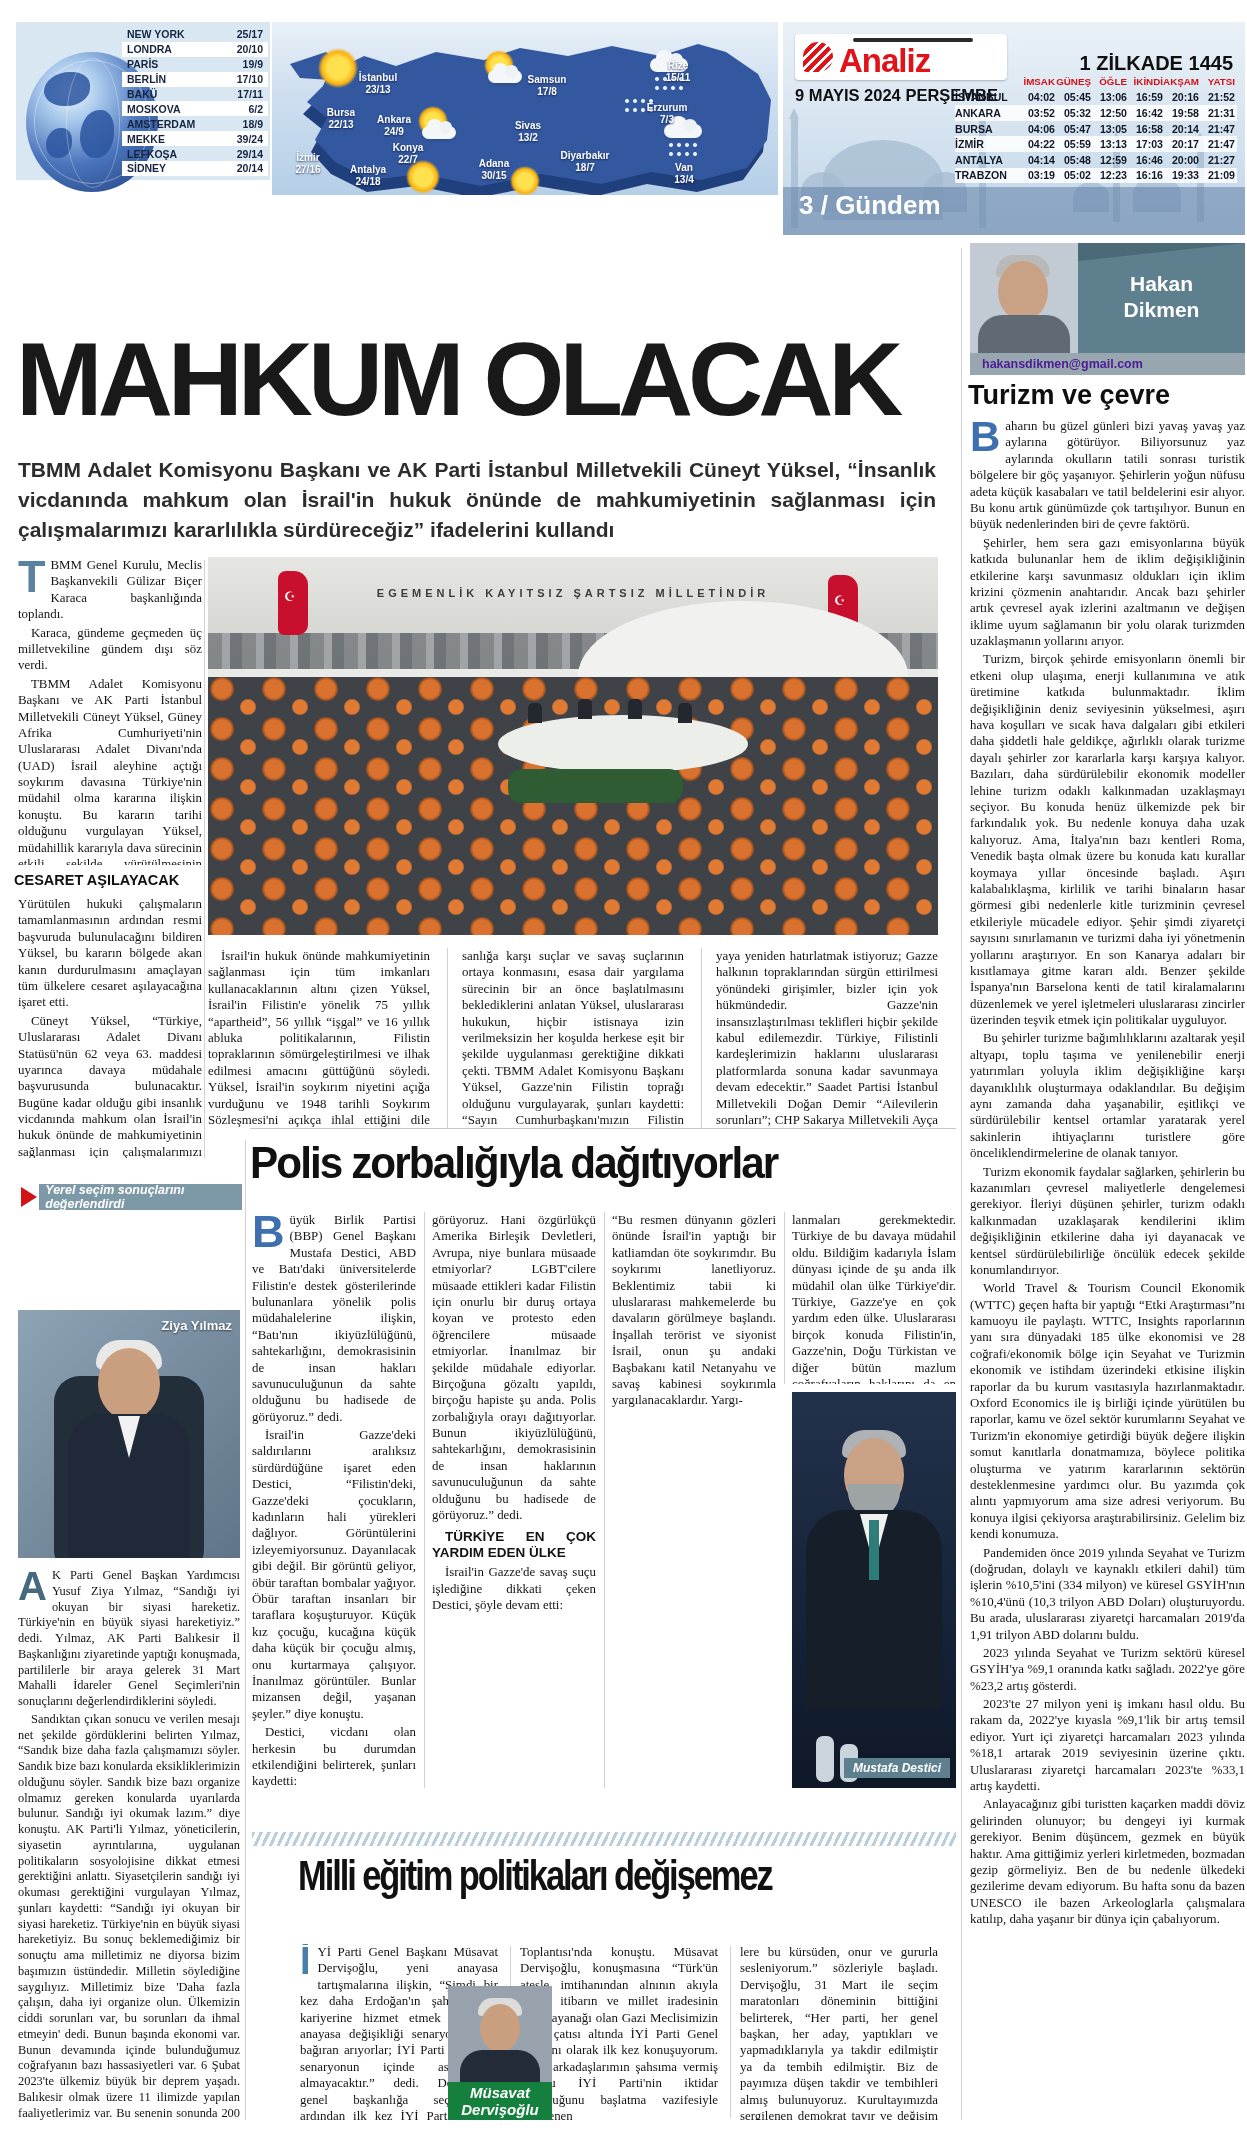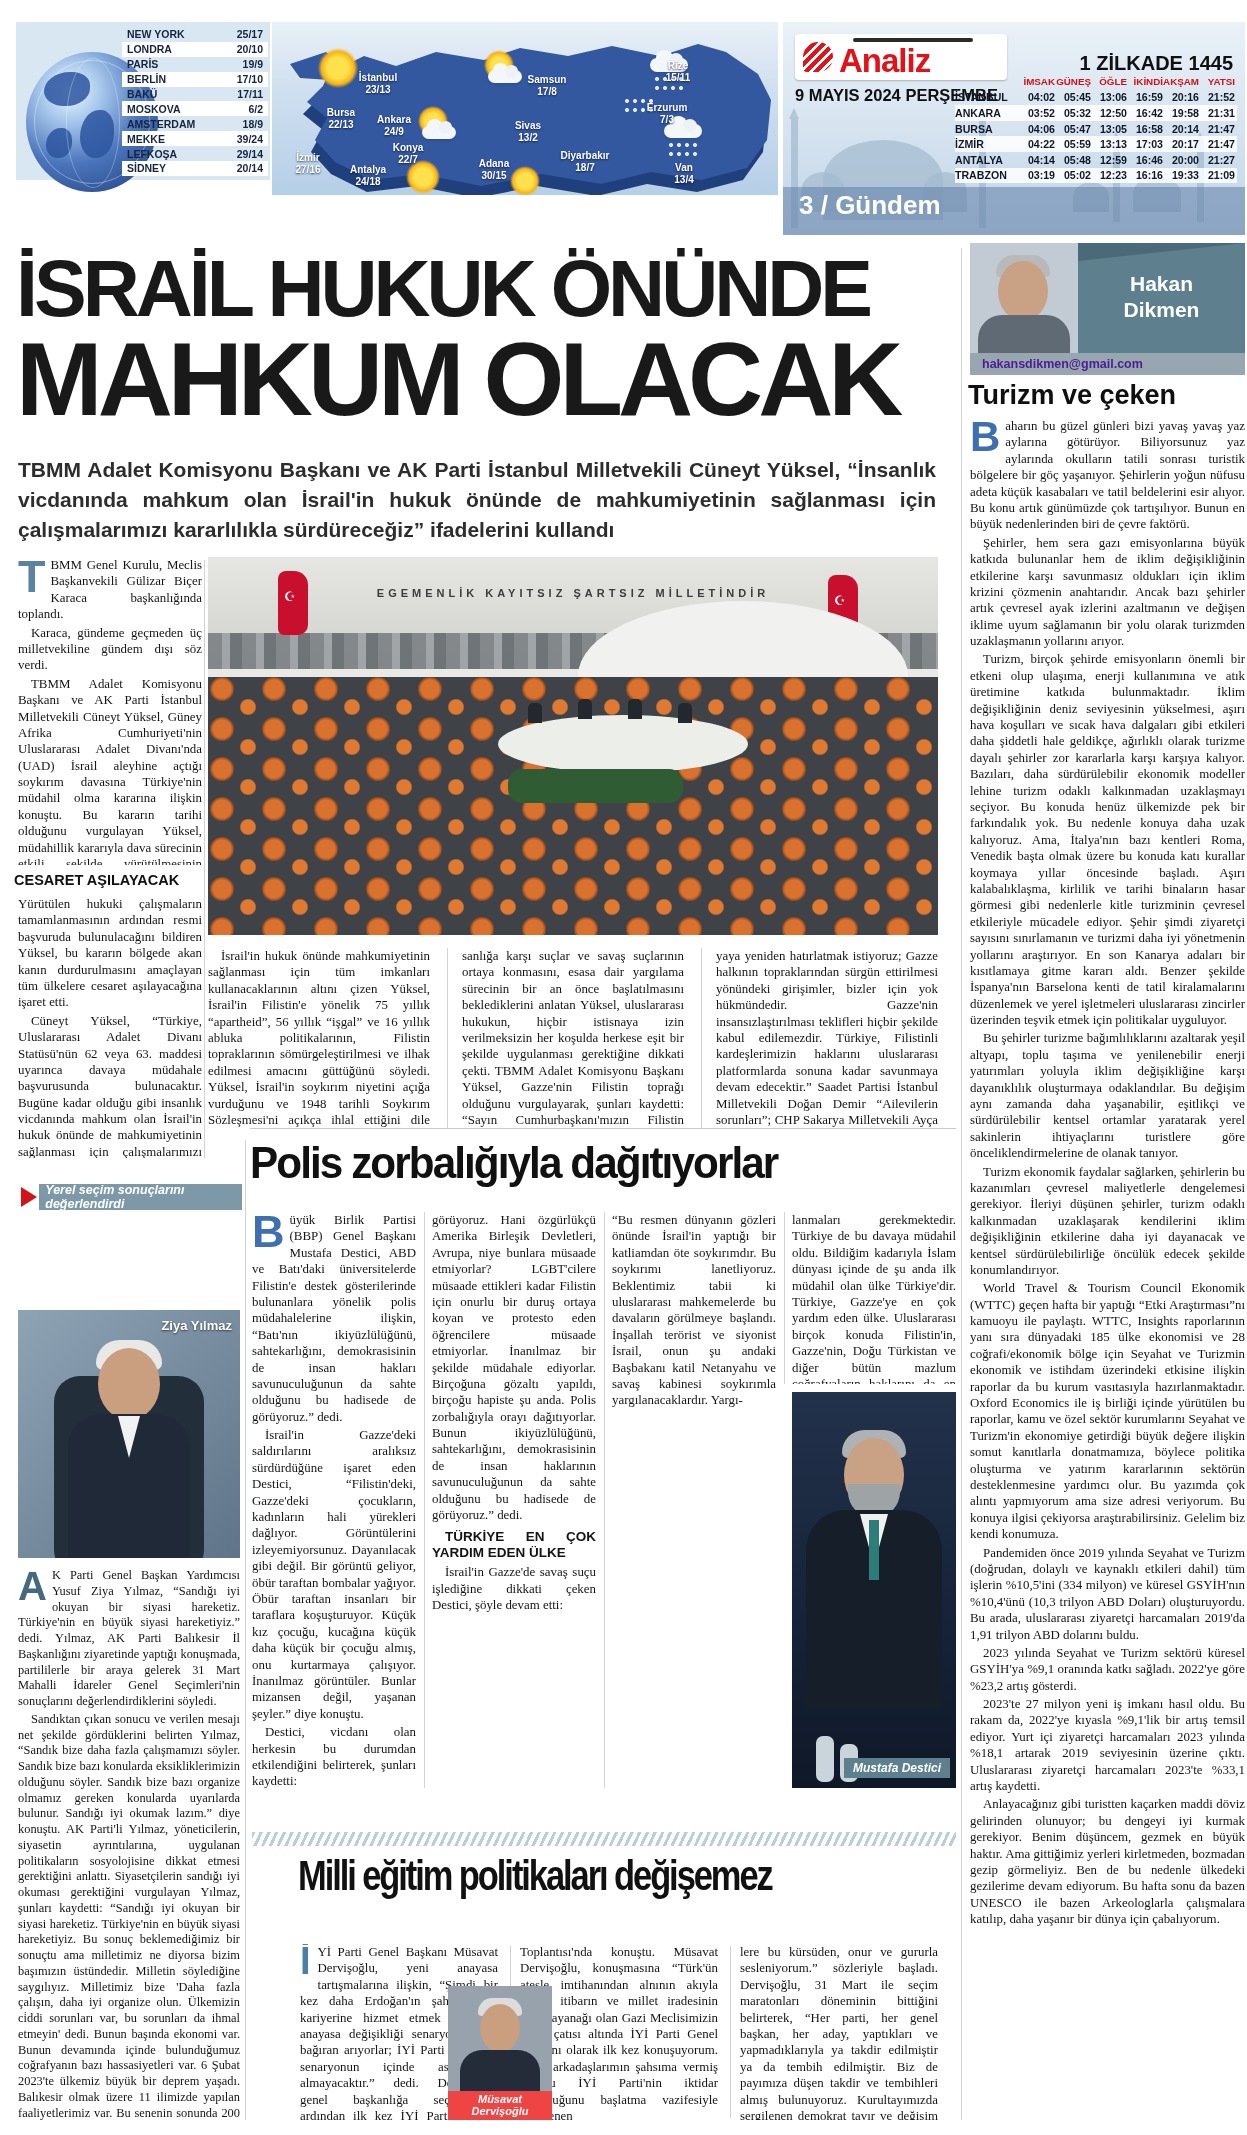--- a/index.html
+++ b/index.html
@@ -142,22 +142,22 @@
   #wavy{left:252px;top:1832px;width:704px;height:14px;
     background:repeating-linear-gradient(115deg,#b9cdda 0 3px,transparent 3px 7px);}
   #milli-hl{left:298px;top:1852px;font-size:42px;font-weight:bold;letter-spacing:-2.5px;color:#111;}
   #milli-hl .sq{display:inline-block;transform:scaleX(.82);transform-origin:left top;white-space:nowrap;}
   #dervis{left:448px;top:1986px;width:104px;height:134px;background:#97a2ad;z-index:3;}
   #dervis .head{position:absolute;left:32px;top:18px;width:40px;height:48px;background:#c99f80;border-radius:50%;}
   #dervis .hair{position:absolute;left:30px;top:12px;width:44px;height:18px;background:#dcdcda;
     border-radius:22px 22px 6px 6px;}
   #dervis .suit{position:absolute;left:12px;top:64px;width:80px;height:44px;background:#232c38;
     border-radius:22px 22px 0 0;}
-  #dervis .capd{position:absolute;left:0;bottom:0;width:100%;background:#ef4444;color:#fff;
-    font-style:italic;font-weight:bold;font-size:11px;text-align:center;padding:2px 0;line-height:1.15;}
+  #dervis .capd{position:absolute;left:0;bottom:0;width:100%;background:#15803d;color:#fff;
+    font-style:italic;font-weight:bold;font-size:15px;text-align:center;padding:2px 0;line-height:1.15;}
   
   #au-photo{left:970px;top:243px;width:108px;height:110px;background:#c2cbd3;}
   #au-photo .head{position:absolute;left:28px;top:18px;width:50px;height:60px;background:#c9a184;border-radius:50%;}
   #au-photo .hair{position:absolute;left:26px;top:12px;width:54px;height:22px;background:#b9b9b9;
     border-radius:26px 26px 6px 6px;}
   #au-photo .suit{position:absolute;left:8px;top:72px;width:92px;height:38px;background:#5f6a74;
     border-radius:24px 24px 0 0;}
   #au-name{left:1078px;top:243px;width:167px;height:110px;background:#5d7f8e;color:#fff;
     text-align:center;font-weight:bold;font-size:21px;line-height:1.25;padding-top:28px;box-sizing:border-box;}
   #au-name:before{content:"";position:absolute;left:0;top:0;border-top:18px solid #4a6a77;
@@ -337,21 +337,20 @@
           <span class="pc">05:02</span>
           <span class="pc">12:23</span>
           <span class="pc">16:16</span>
           <span class="pc">19:33</span>
           <span class="pc">21:09</span>
         </div>
     </div>
     <div class="abs" id="gundem-band">3 / Gündem</div>
   </div>
 
-  <div class="mega" id="hl1">İSRAİL HUKUK ÖNÜNDE</div>
   <div class="mega" id="hl2">MAHKUM OLACAK</div>
   <div class="abs" id="subhead">TBMM Adalet Komisyonu Başkanı ve AK Parti İstanbul Milletvekili Cüneyt Yüksel, “İnsanlık vicdanında mahkum olan İsrail'in hukuk önünde de mahkumiyetinin sağlanması için çalışmalarımızı kararlılıkla sürdüreceğiz” ifadelerini kullandı</div>
 
   <div class="bodytext" style="left:18px;top:557px;width:184px;height:308px;">
     <p class="first"><span class="dc">T</span><span>BMM Genel Kurulu, Meclis Başkanvekili Gülizar Biçer Karaca başkanlığında toplandı.</span></p>
     <p>Karaca, gündeme geçmeden üç milletvekiline gündem dışı söz verdi.</p>
     <p>TBMM Adalet Komisyonu Başkanı ve AK Parti İstanbul Milletvekili Cüneyt Yüksel, Güney Afrika Cumhuriyeti'nin Uluslararası Adalet Divanı'nda (UAD) İsrail aleyhine açtığı soykırım davasına Türkiye'nin müdahil olma kararına ilişkin konuştu. Bu kararın tarihi olduğunu vurgulayan Yüksel, müdahillik kararıyla dava sürecinin etkili şekilde yürütülmesinin amaçlandığını belirtti. Yüksel, Türkiye'nin, İslam İşbirliği Teşkilatı (İİT) üyeleri arasında soykırım davasına müdahil ilk ülke olacağını söyledi.</p>
   </div>
   <div class="crosshead" style="left:2px;top:872px;margin-left:12px;">CESARET AŞILAYACAK</div>
   <div class="bodytext" style="left:18px;top:896px;width:184px;height:262px;">
@@ -396,21 +395,21 @@
   <div class="photo" id="au-photo">
     <div class="hair"></div>
       <div class="head"></div>
       <div class="suit"></div>
   </div>
   <div class="abs" id="au-name">
     <div>Hakan</div>
       <div>Dikmen</div>
   </div>
   <div class="abs" id="au-mail">hakansdikmen@gmail.com</div>
-  <div class="abs" id="au-title">Turizm ve çeken</div>
+  <div class="abs" id="au-title">Turizm ve çevre</div>
   <div class="bodytext" id="au-body">
     <p class="first"><span class="dc dcB">B</span><span>aharın bu güzel günleri bizi yavaş yavaş yaz aylarına götürüyor. Biliyorsunuz yaz aylarında okulların tatili sonrası turistik bölgelere bir göç yaşanıyor. Şehirlerin yoğun nüfusu adeta küçük kasabaları ve tatil beldelerini esir alıyor. Bu konu artık günümüzde çok tartışılıyor. Bunun en büyük nedenlerinden biri de çevre faktörü.</span></p>
     <p>Şehirler, hem sera gazı emisyonlarına büyük katkıda bulunanlar hem de iklim değişikliğinin etkilerine karşı savunmasız oldukları için iklim krizini çözmenin anahtarıdır. Ancak bazı şehirler artık çevresel ayak izlerini azaltmanın ve değişen iklime uyum sağlamanın bir yolu olarak turizmden uzaklaşmanın yollarını arıyor.</p>
     <p>Turizm, birçok şehirde emisyonların önemli bir etkeni olup ulaşıma, enerji kullanımına ve atık üretimine katkıda bulunmaktadır. İklim değişikliğinin deniz seviyesinin yükselmesi, aşırı hava koşulları ve sıcak hava dalgaları gibi etkileri daha şiddetli hale geldikçe, ağırlıklı olarak turizme dayalı şehirler zor kararlarla karşı karşıya kalıyor. Bazıları, daha sürdürülebilir ekonomik modeller lehine turizm odaklı kalkınmadan uzaklaşmayı seçiyor. Bu konuda henüz ülkemizde pek bir farkındalık yok. Bu nedenle konuya daha uzak kalıyoruz. Ama, İtalya'nın bazı kentleri Roma, Venedik başta olmak üzere bu konuda katı kurallar koymaya yıllar öncesinde başladı. Aşırı kalabalıklaşma, kirlilik ve tarihi binaların hasar görmesi gibi nedenlerle kitle turizminin çevresel etkileriyle mücadele ediyor. Şehir şimdi ziyaretçi sayısını sınırlamanın ve turizmi daha iyi yönetmenin yollarını araştırıyor. En son Kanarya adaları bir kısıtlamaya gitme kararı aldı. Benzer şekilde İspanya'nın Barselona kenti de tatil kiralamalarını düzenlemek ve yerel işletmeleri uluslararası zincirler üzerinden teşvik etmek için politikalar uyguluyor.</p>
     <p>Bu şehirler turizme bağımlılıklarını azaltarak yeşil altyapı, toplu taşıma ve yenilenebilir enerji yatırımları yoluyla iklim değişikliğine karşı dayanıklılık oluşturmaya odaklandılar. Bu değişim aynı zamanda daha yaşanabilir, eşitlikçi ve sürdürülebilir kentsel ortamlar yaratarak yerel sakinlerin ihtiyaçlarını turistlere göre önceliklendirmelerine de olanak tanıyor.</p>
     <p>Turizm ekonomik faydalar sağlarken, şehirlerin bu kazanımları çevresel maliyetlerle dengelemesi gerekiyor. İleriyi düşünen şehirler, turizm odaklı kalkınmadan uzaklaşarak kendilerini iklim değişikliğinin etkilerine daha iyi dayanacak ve kentsel sürdürülebilirliğe öncülük edecek şekilde konumlandırıyor.</p>
     <p>World Travel &amp; Tourism Council Ekonomik (WTTC) geçen hafta bir yaptığı “Etki Araştırması”nı kamuoyu ile paylaştı. WTTC, Insights raporlarının yanı sıra dünyadaki 185 ülke ekonomisi ve 28 coğrafi/ekonomik bölge için Seyahat ve Turizmin ekonomik ve istihdam üzerindeki etkisine ilişkin raporlar da bu kurum vasıtasıyla hazırlanmaktadır. Oxford Economics ile iş birliği içinde yürütülen bu raporlar, kamu ve özel sektör kurumlarını Seyahat ve Turizm'in ekonomiye getirdiği büyük değere ilişkin somut kanıtlarla donatmamıza, böylece politika oluşturma ve yatırım kararlarının sektörün desteklenmesine yardımcı olur. Bu yazımda çok alıntı yapmıyorum ama size adresi veriyorum. Bu konuya ilgisi çekiyorsa araştırabilirsiniz. Gelelim biz kendi konumuza.</p>
     <p>Pandemiden önce 2019 yılında Seyahat ve Turizm (doğrudan, dolaylı ve kaynaklı etkileri dahil) tüm işlerin %10,5'ini (334 milyon) ve küresel GSYİH'nın %10,4'ünü (10,3 trilyon ABD Doları) oluşturuyordu. Bu arada, uluslararası ziyaretçi harcamaları 2019'da 1,91 trilyon ABD dolarını buldu.</p>
     <p>2023 yılında Seyahat ve Turizm sektörü küresel GSYİH'ya %9,1 oranında katkı sağladı. 2022'ye göre %23,2 artış gösterdi.</p>
     <p>2023'te 27 milyon yeni iş imkanı hasıl oldu. Bu rakam da, 2022'ye kıyasla %9,1'lik bir artış temsil ediyor. Yurt içi ziyaretçi harcamaları 2023 yılında %18,1 artarak 2019 seviyesinin üzerine çıktı. Uluslararası ziyaretçi harcamaları 2023'te %33,1 artış kaydetti.</p>

